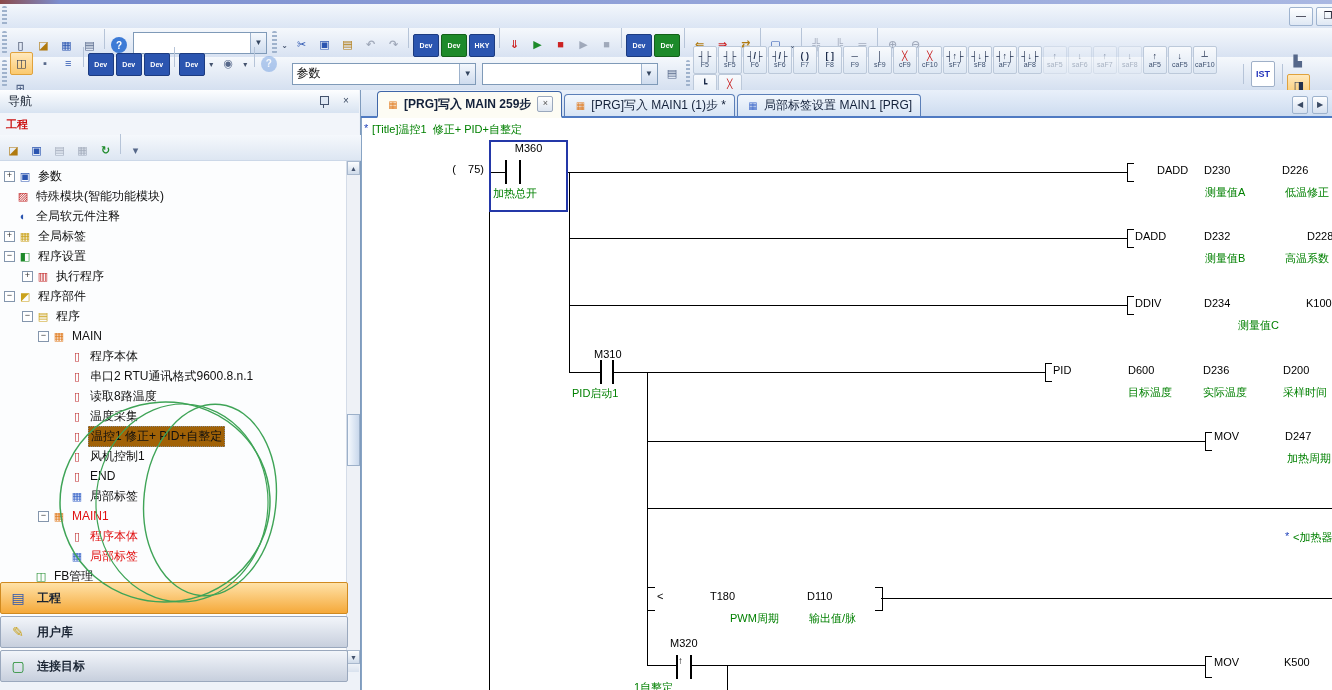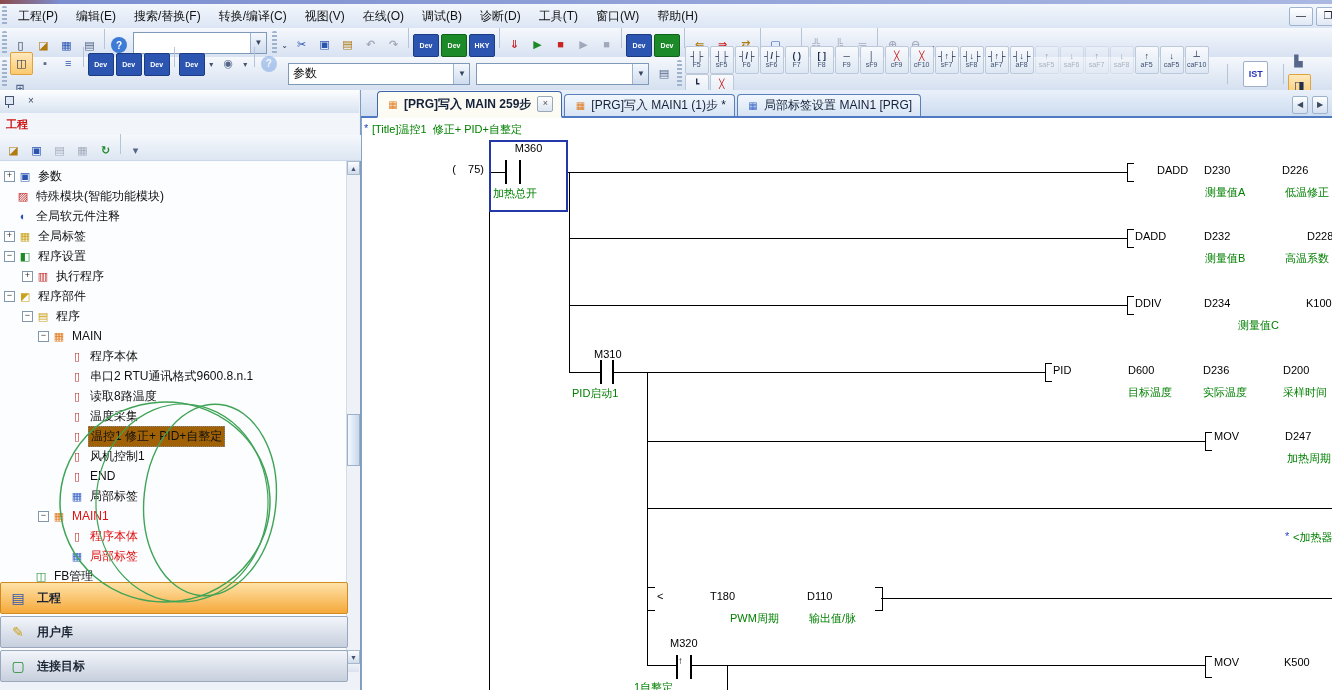--- a/index.html
+++ b/index.html
@@ -34,21 +34,21 @@
     margin:0 3px;font-size:12px;color:#111;position:relative;}
   .combo .cval{flex:1;padding:0 4px;white-space:nowrap;overflow:hidden;}
   .combo .carr{width:15px;height:100%;background:linear-gradient(#f4f8fd,#cfdcee);border-left:1px solid #9db2cc;
     font-size:8px;display:flex;align-items:center;justify-content:center;color:#33455f;}
   .fk{display:inline-flex;flex-direction:column;align-items:center;justify-content:center;width:22px;height:26px;
     margin:0 0.5px;border:1px solid #bcc9da;border-radius:2px;background:linear-gradient(#f8fafd,#dde7f3);}
   .fk .fsym{font-size:9px;line-height:10px;font-weight:bold;color:#1c2b4a;font-style:normal;}
   .fk .flab{font-size:7px;line-height:8px;color:#3c4f6e;font-style:normal;}
   .fk.red .fsym{color:#c41212;}
   .fk.dim{opacity:.4;}
-  .istbtn{display:inline-flex;align-items:center;justify-content:center;width:24px;height:24px;margin:0 12px;
+  .istbtn{display:inline-flex;align-items:center;justify-content:center;width:24px;height:24px;margin:0 4px;
     border:1px solid #9fb0c8;border-radius:2px;background:#fff;color:#2233bb;font-weight:bold;font-size:9px;}
   
   #nav{left:0;top:90px;width:360px;height:600px;background:#eef2f8;border-right:1px solid #7f9bbd;}
   #navhdr{left:0;top:0;width:359px;height:23px;background:linear-gradient(#fdfeff,#d8e3f1);
     display:flex;align-items:center;border-bottom:1px solid #c6d3e4;}
   #navhdr .ttl{flex:1;padding-left:8px;color:#1a2433;}
   .hbtn{width:16px;height:15px;margin-right:4px;text-align:center;line-height:14px;font-size:10px;color:#3a4a63;
     border:1px solid transparent;border-radius:2px;}
   #navsec{left:0;top:23px;width:359px;height:22px;background:#f2f5fa;border-bottom:1px solid #ccd8e8;
     display:flex;align-items:center;}
@@ -106,21 +106,20 @@
   .pin{display:inline-block;width:7px;height:7px;border:1px solid #44536e;background:#dfe8f4;position:relative;margin-top:2px;}
   .pin::after{content:"";position:absolute;left:2px;top:7px;width:1px;height:4px;background:#44536e;}
 </style>
 </head>
 <body>
 
 <div id="titlestrip" class="abs"></div>
 
 <div id="menubar" class="abs">
   <span class="grip"></span>
-  <span><span class="mi">工程(P)</span><span class="mi">编辑(E)</span><span class="mi">搜索/替换(F)</span><span class="mi">转换/编译(C)</span><span class="mi">视图(V)</span><span class="mi">在线(O)</span><span class="mi">调试(B)</span><span class="mi">诊断(D)</span><span class="mi">工具(T)</span><span class="mi">窗口(W)</span><span class="mi">帮助(H)</span></span>
   <div id="winctl">
     <span class="wbtn">—</span>
     <span class="wbtn">❐</span>
   </div>
 </div>
 
 <div id="tb1" class="abs">
   <span class="grip"></span>
   <span><span class="tbi">▯</span><span class="tbi yel">◪</span><span class="tbi blu">▦</span><span class="tbi gry">▤</span><span class="tsep"></span><span class="tbi hlp">?</span></span>
   <span class="combo" style="width:132px">
@@ -215,20 +214,21 @@
         <i class="flab">aF9</i>
       </span></span>
   <span class="tsep"></span>
   <span class="istbtn">IST</span>
   <span class="tsep"></span>
   <span><span class="tbi gry">▙</span><span class="tbi sel">◨</span></span>
 </div>
 
 <div id="nav" class="abs">
   <div id="navhdr" class="abs">
+    <span class="ttl">导航</span>
     <span class="hbtn"><span class="pin"></span></span>
     <span class="hbtn">×</span>
   </div>
   <div id="navsec" class="abs">
     <span>工程</span>
   </div>
   <div id="navtb" class="abs">
     <span><span class="tbi yel">◪</span><span class="tbi blu">▣</span><span class="tbi dim">▤</span><span class="tbi dim">▦</span><span class="tbi grn">↻</span><span class="tsep"></span><span class="tbi gry">▾</span></span>
   </div>
   <div id="tree" class="abs">

